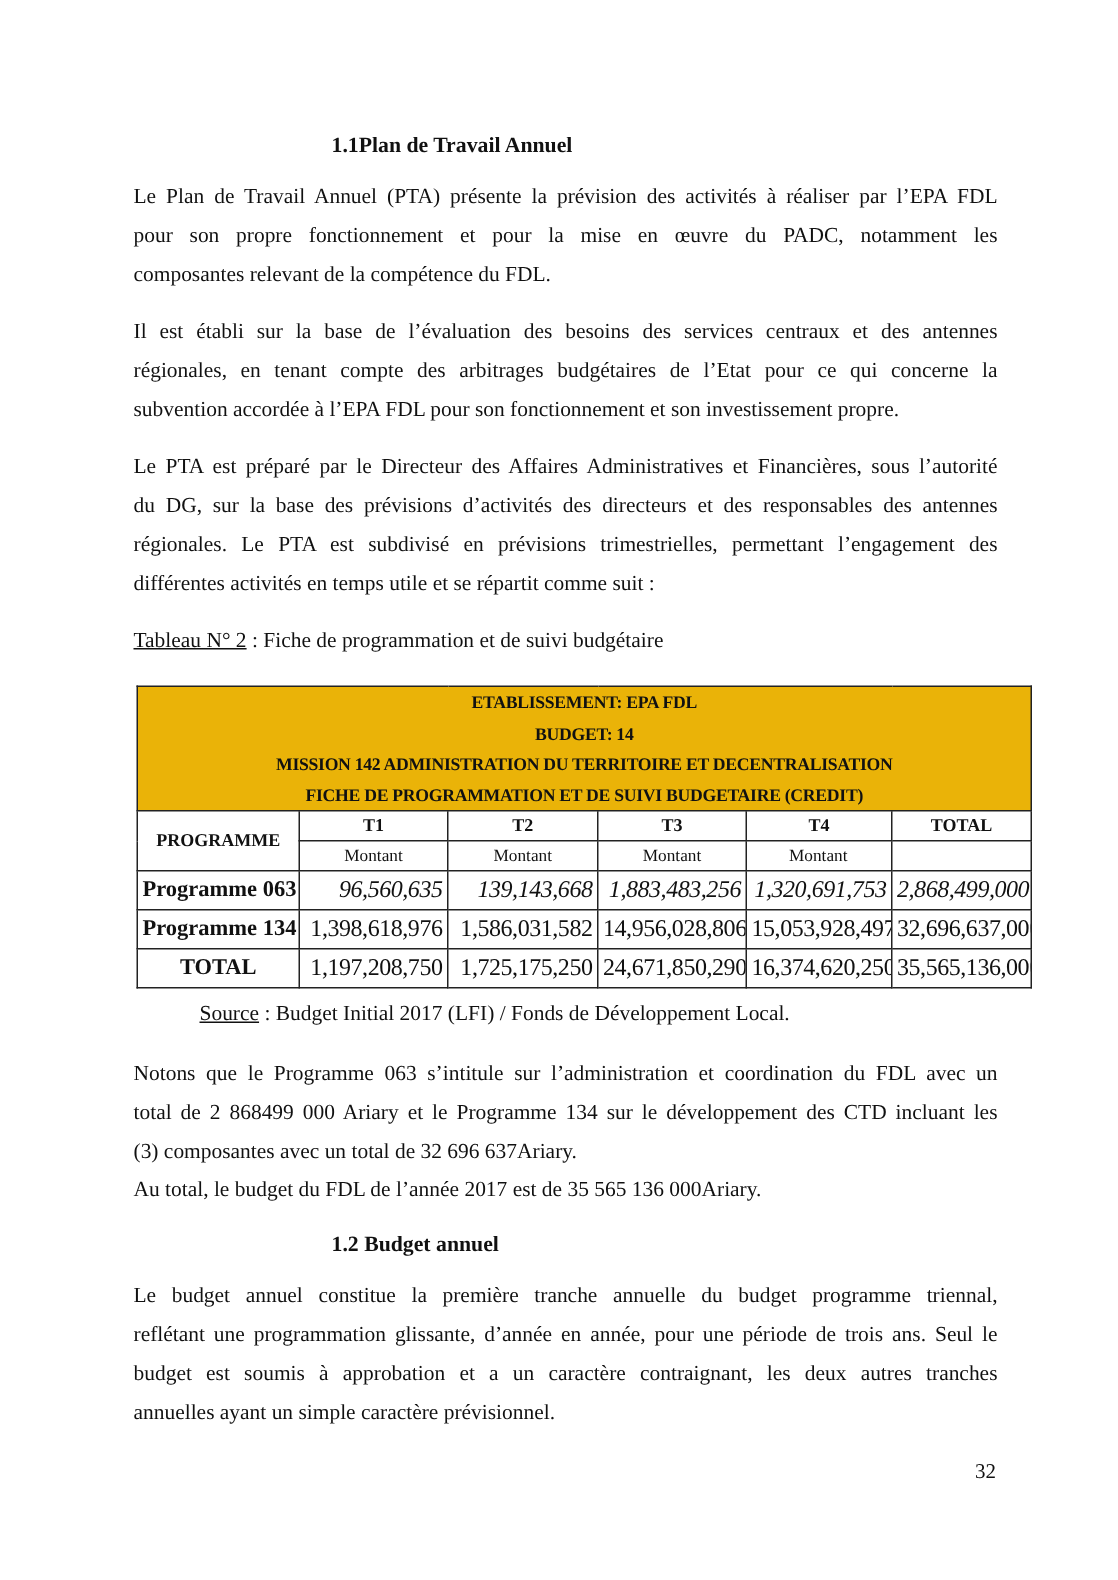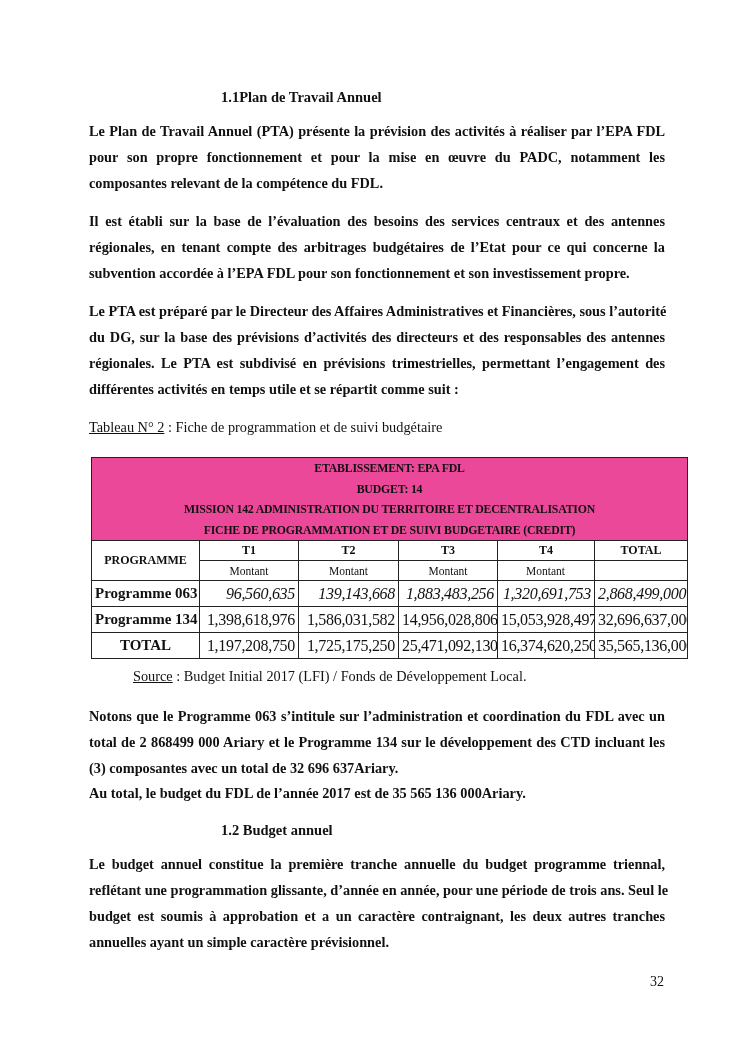--- a/index.html
+++ b/index.html
@@ -33,21 +33,20 @@
       font-size: 14.3px;
       line-height: 26px;
       text-align: justify;
       text-align-last: left;
     }
     .para .ln {
       display: block;
       text-align: justify;
       text-align-last: justify;
       white-space: nowrap;
-      font-weight: bold;
     }
     .para .ln.last {
       text-align-last: left;
     }
     .caption {
       position: absolute;
       font-size: 14.3px;
       white-space: nowrap;
     }
     .u { text-decoration: underline; }
@@ -63,21 +62,21 @@
       font-size: 11.5px;
       table-layout: fixed;
     }
     .tbl td, .tbl th {
       border: 1px solid #222222;
       padding: 0 3px;
       overflow: hidden;
       white-space: nowrap;
     }
     .tbl .banner {
-      background: #ec4899;
+      background: #eab308;
       text-align: center;
       font-weight: bold;
       font-size: 11.8px;
       line-height: 20.5px;
       padding: 0;
       transform-origin: center;
     }
     .tbl .banner div { letter-spacing: -0.2px; }
     .tbl .hdr {
       text-align: center;
@@ -187,21 +186,21 @@
       <td class="num">1,398,618,976</td>
       <td class="num">1,586,031,582</td>
       <td class="num">14,956,028,806</td>
       <td class="num">15,053,928,497</td>
       <td class="num bd">32,696,637,000</td>
     </tr>
     <tr class="data">
       <td class="rowlabel">TOTAL</td>
       <td class="num bd">1,197,208,750</td>
       <td class="num bd">1,725,175,250</td>
-      <td class="num bd">25,471,092,130</td>
+      <td class="num bd">24,671,850,290</td>
       <td class="num bd">16,374,620,250</td>
       <td class="num bd">35,565,136,000</td>
     </tr>
   </tbody>
     </table>
 
   <div class="caption" style="left:133px; top:668px;">
     <span class="u">Source</span><span> : Budget Initial 2017 (LFI) / Fonds de Développement Local.</span>
   </div>
 

